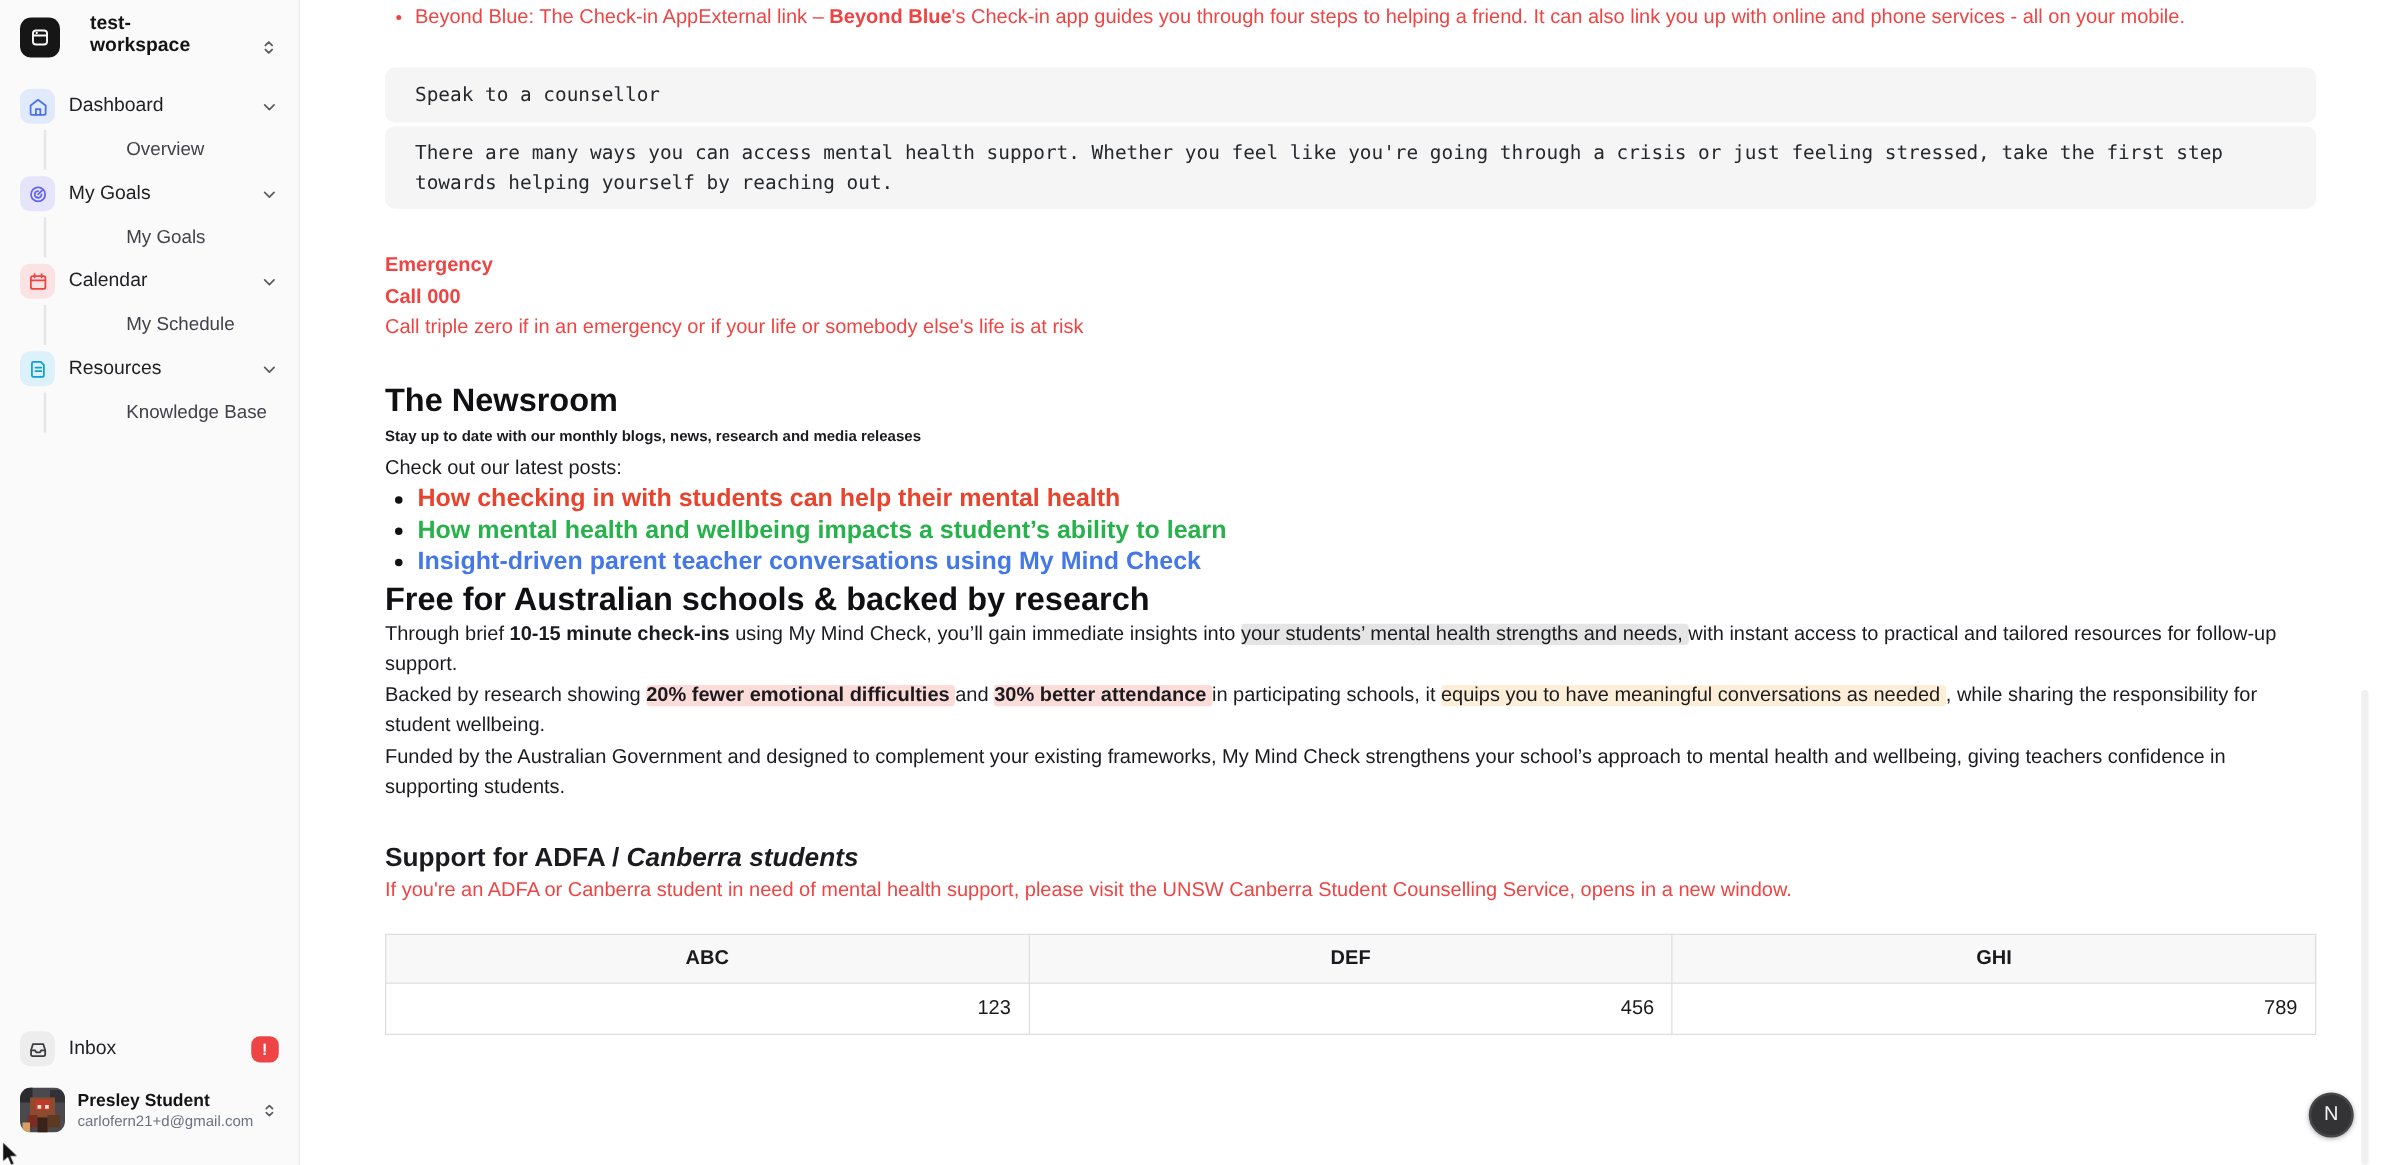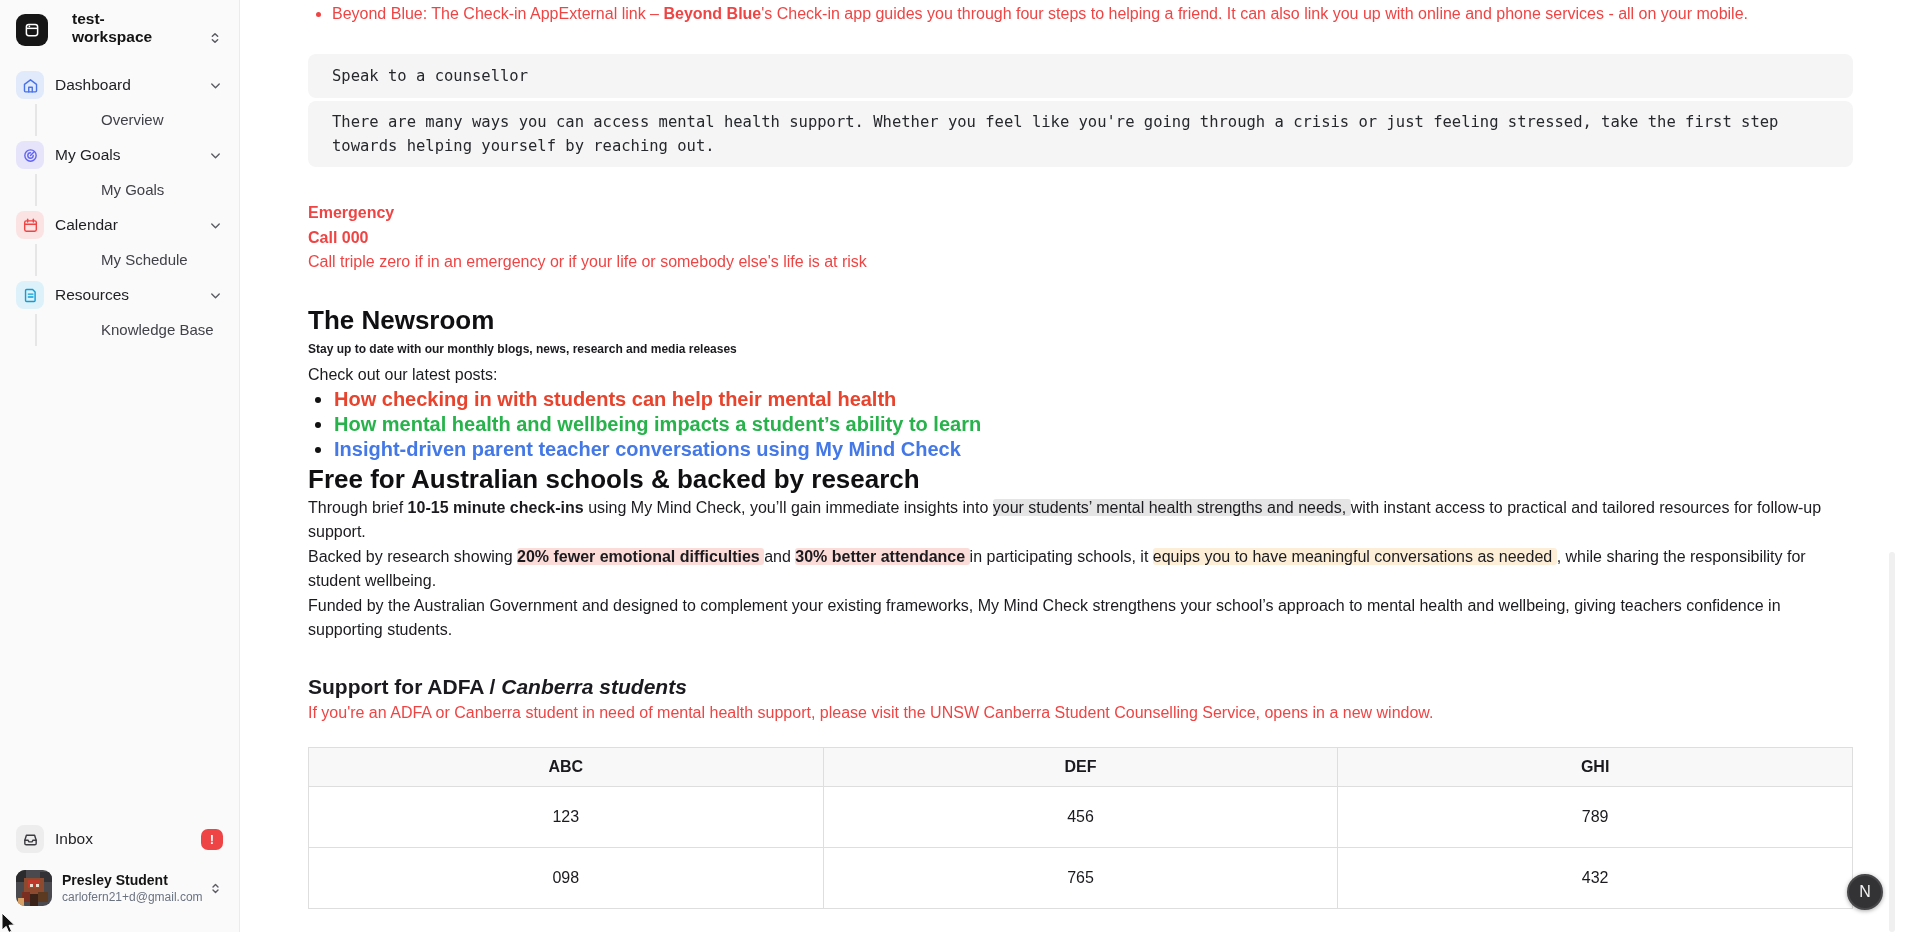--- a/index.html
+++ b/index.html
@@ -50,21 +50,21 @@
   ul.posts { margin:0; padding-left:26px; }
   ul.posts li { font-size:20px; line-height:25px; font-weight:700; color:#111; }
   ul.posts li span { cursor:pointer; }
   .research-head { margin-top:30px; }
   .research p { margin:0; font-size:16px; line-height:24.5px; }
   h3.adfa { font-size:21px; line-height:28px; font-weight:700; margin:30px 0 0; }
   h3.adfa .it { font-style:italic; }
   table.grid { width:100%; border-collapse:collapse; margin-top:22px; }
   table.grid th { background:#f8f8f8; border:1px solid #dedede; font-weight:700;
                   font-size:16px; padding:10px; text-align:center; }
-  table.grid td { border:1px solid #dedede; font-size:16px; padding:21px 14px; text-align:center; }
+  table.grid td { border:1px solid #dedede; font-size:16px; padding:11px 14px; text-align:right; }
 
   .fab { position:fixed; right:34px; bottom:22px; width:36px; height:36px; border-radius:50%;
          background:#333336; color:#f3f3f3; display:flex; align-items:center; justify-content:center;
          font-size:16px; font-weight:500; box-shadow:0 1px 4px rgba(0,0,0,.35); cursor:pointer;
          border:2px solid #47474a; }
   .scroll-thumb { position:fixed; right:22px; top:552px; width:6px; height:380px;
                   background:#f0f0f0; border-radius:3px; }
   .cursor { position:fixed; left:1px; top:913px; }
 </style>
 </head>
@@ -256,25 +256,20 @@
           <th>DEF</th>
           <th>GHI</th>
         </tr>
       </thead>
       <tbody>
         <tr>
           <td>123</td>
           <td>456</td>
           <td>789</td>
         </tr>
-        <tr>
-          <td>098</td>
-          <td>765</td>
-          <td>432</td>
-        </tr>
       </tbody>
     </table>
   </main>
 </div>
 
 <div class="scroll-thumb"></div>
 
 <div class="fab">N</div>
 
 <span class="cursor">

